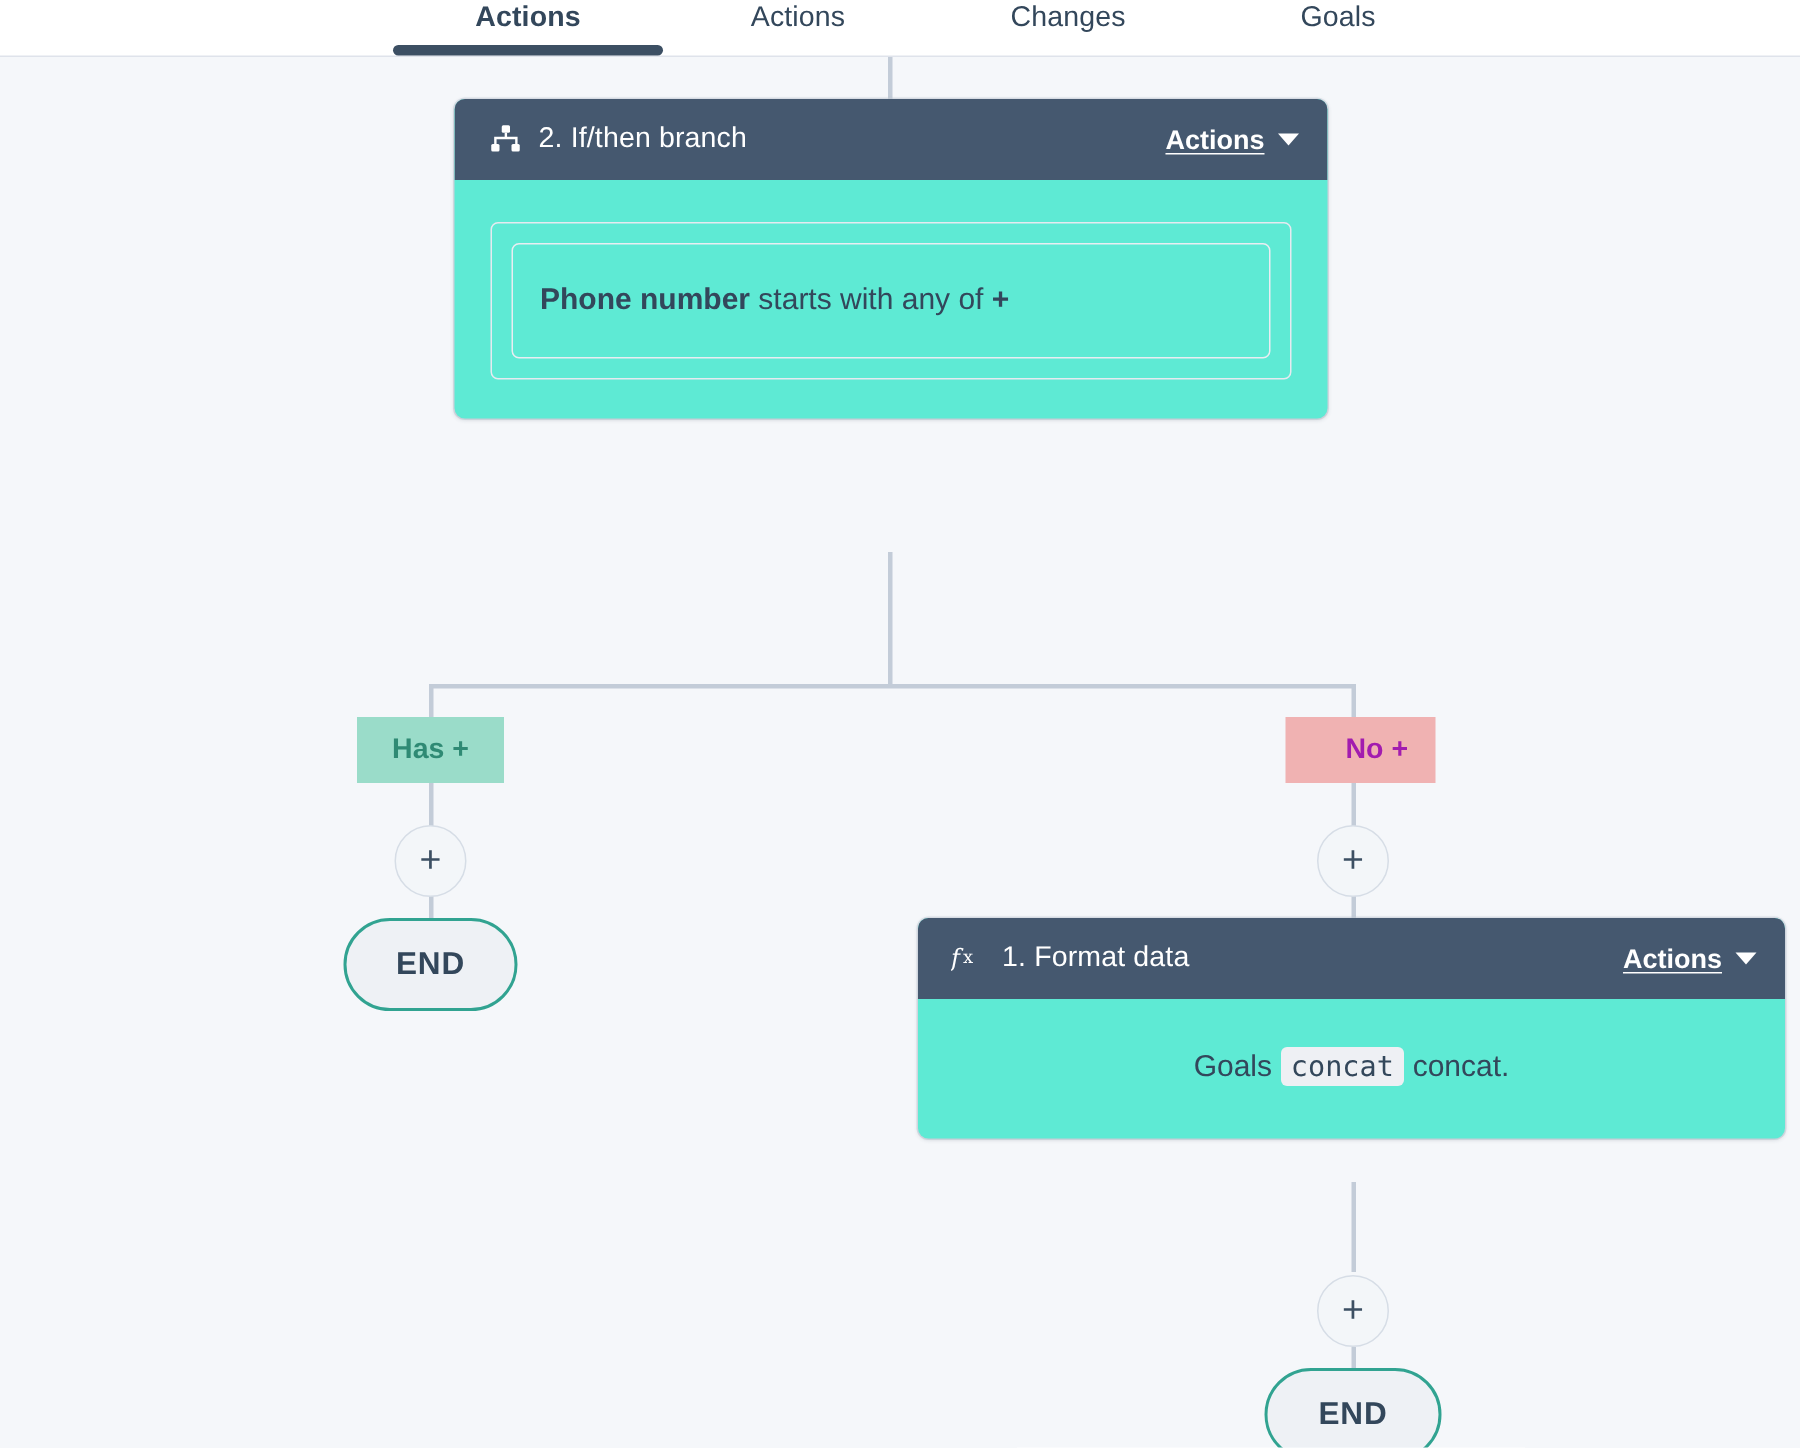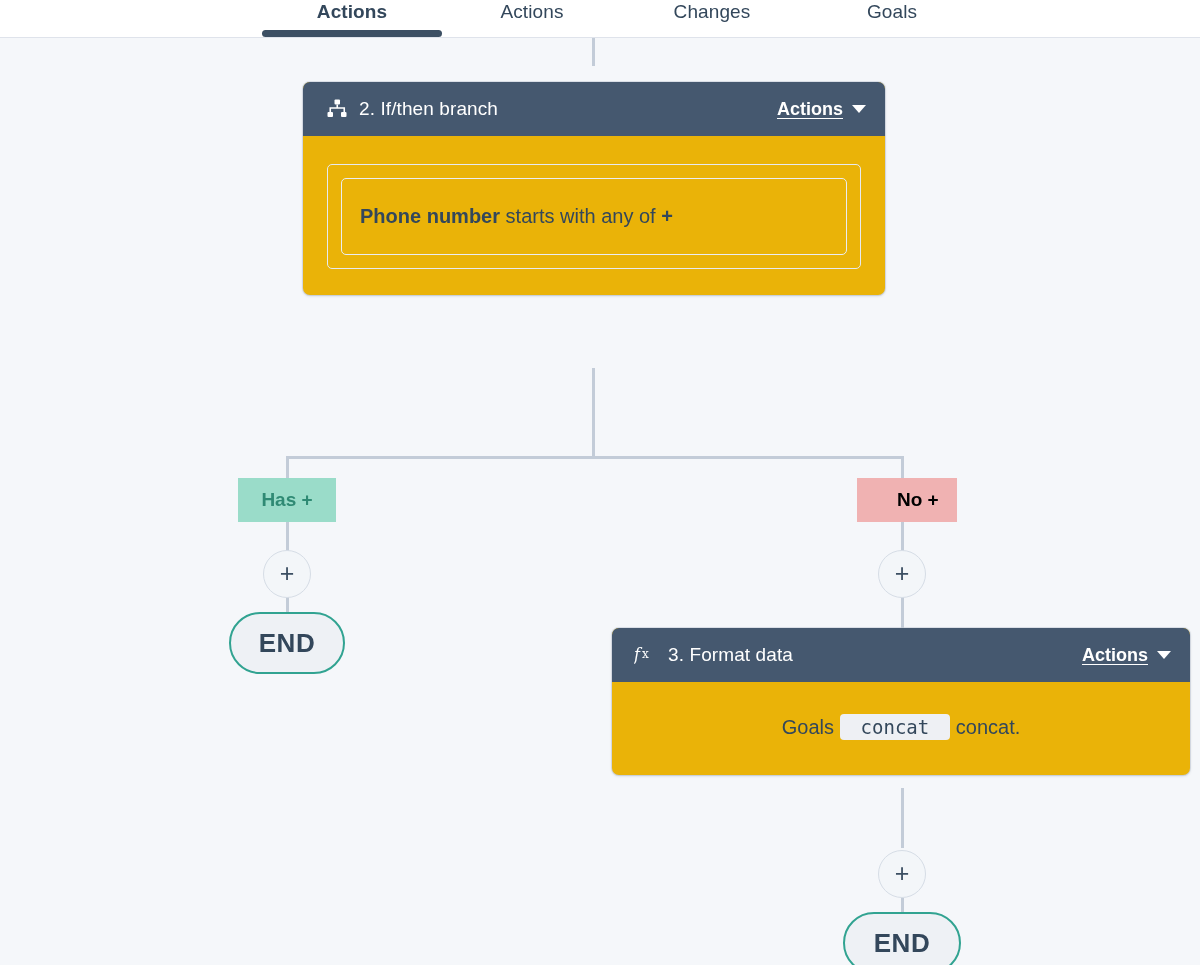--- a/index.html
+++ b/index.html
@@ -62,25 +62,24 @@
   .line {
     position: absolute;
     background: #c3ccd8;
   }
   .vline { width: 3px; }
   .hline { height: 3px; }
 
   
   .card {
     position: absolute;
-    background: #eab308;
+    background: #5eead4;
     border-radius: 7px;
     box-shadow: 0 1px 3px rgba(45,62,80,.18), 0 0 0 1px rgba(203,212,223,.55);
     overflow: hidden;
-    margin-top: 16px;
   }
   .card-header {
     background: #45586f;
     height: 54px;
     display: flex;
     align-items: center;
     padding: 0 19px 0 22px;
     color: #ffffff;
   }
   .card-header-icon {
@@ -148,39 +147,39 @@
   .formula-body {
     padding: 34px 24px 36px 24px;
     text-align: center;
     font-size: 20px;
     color: #33475b;
   }
   code.mono {
     font-family: "DejaVu Sans Mono", "Liberation Mono", monospace;
     background: #eef0f4;
     border-radius: 4px;
-    padding: 2px 21px;
+    padding: 2px 7px;
     font-size: 19px;
     color: #33475b;
   }
 
   
   .chip {
     position: absolute;
     height: 44px;
     display: flex;
     align-items: center;
     justify-content: center;
     padding: 0 18px;
     font-size: 19px;
     font-weight: 700;
     white-space: nowrap;
   }
   .chip-yes { background: #9adcc9; color: #2f8a74; }
-  .chip-no  { background: #f0b2b2; color: #000000; padding-left: 40px; }
+  .chip-no  { background: #f0b2b2; color: #a21caf; padding-left: 40px; }
 
   
   .plus-btn {
     position: absolute;
     width: 48px; height: 48px;
     border-radius: 50%;
     background: #f3f6f9;
     border: 1px solid #d6dde6;
     display: flex;
     align-items: center;
@@ -198,21 +197,21 @@
   
   .end-pill {
     position: absolute;
     height: 62px;
     display: flex;
     align-items: center;
     justify-content: center;
     border: 2px solid #31a391;
     border-radius: 34px;
     background: #eef1f5;
-    font-size: 26px;
+    font-size: 21px;
     font-weight: 700;
     letter-spacing: .6px;
     color: #33475b;
   }
 </style>
 </head>
 <body>
 
 <div class="tabbar">
   <div class="tabs">
@@ -300,21 +299,21 @@
   </div>
 
   <div class="card" style="left:612px; top:574px; width:578px;">
     <div class="card-header">
       <span class="card-header-icon">
         <svg width="24" height="22" viewBox="0 0 24 22" aria-hidden="true">
           <text x="0" y="16" font-family="DejaVu Serif, serif" font-style="italic" font-size="16" fill="#ffffff">f</text>
           <text x="8" y="14" font-family="DejaVu Serif, serif" font-size="12" fill="#ffffff">x</text>
         </svg>
       </span>
-      <span class="card-title">3. Format data</span>
+      <span class="card-title">1. Format data</span>
       <span class="card-actions">
         <span class="card-actions-label">Actions</span>
         <span class="caret"></span>
       </span>
     </div>
     <div class="formula-body">
       <span>Goals </span><code class="mono">concat</code><span> concat.</span>
     </div>
   </div>
 

